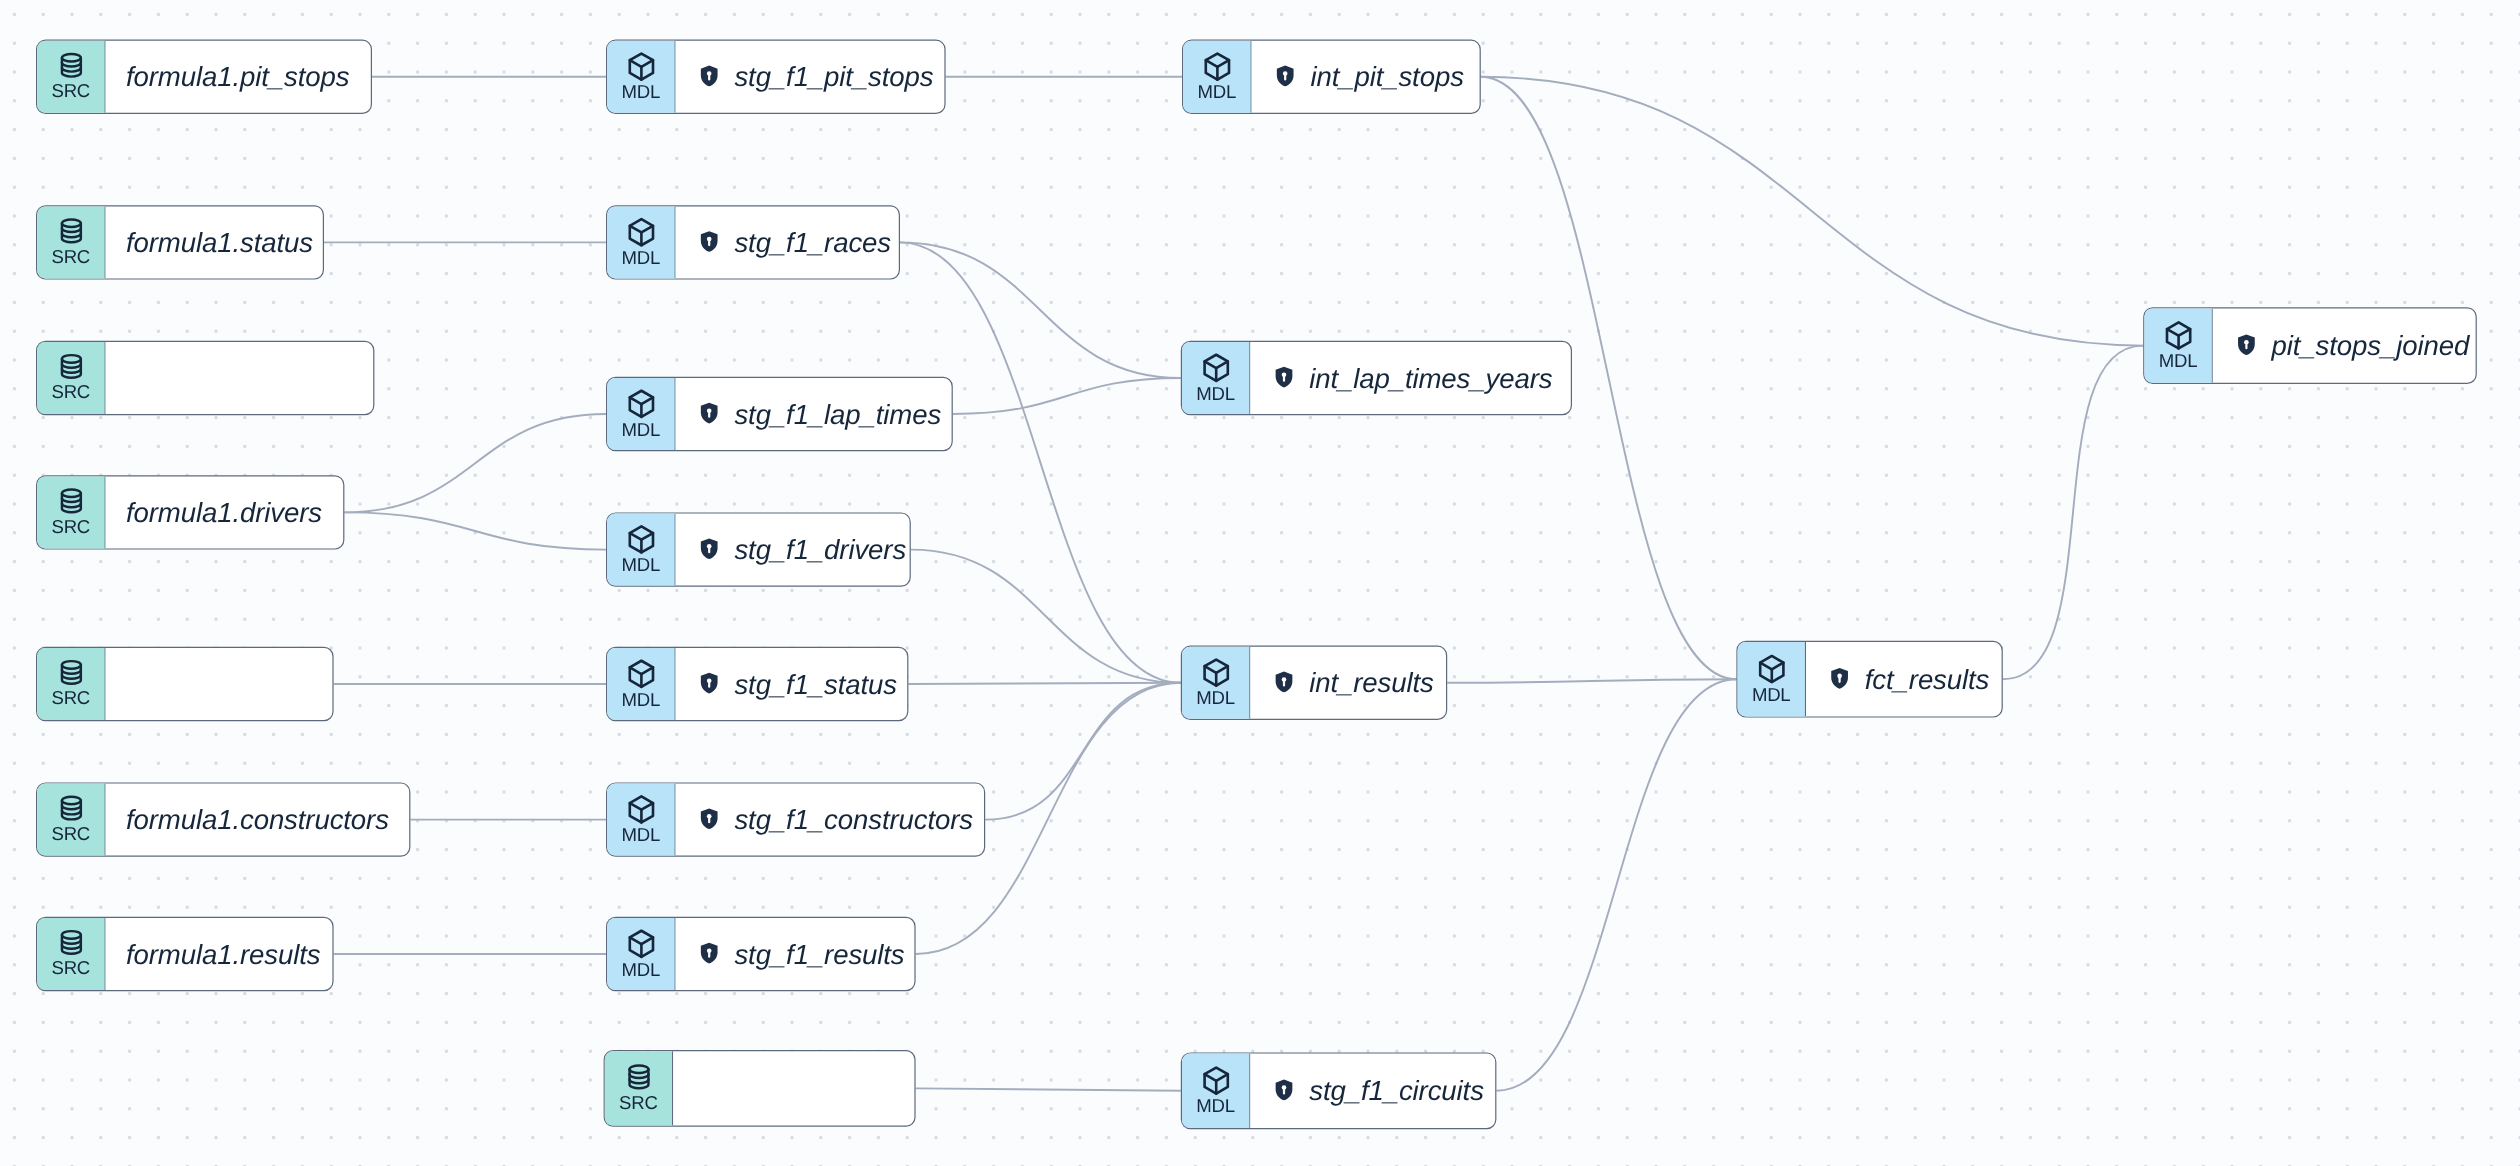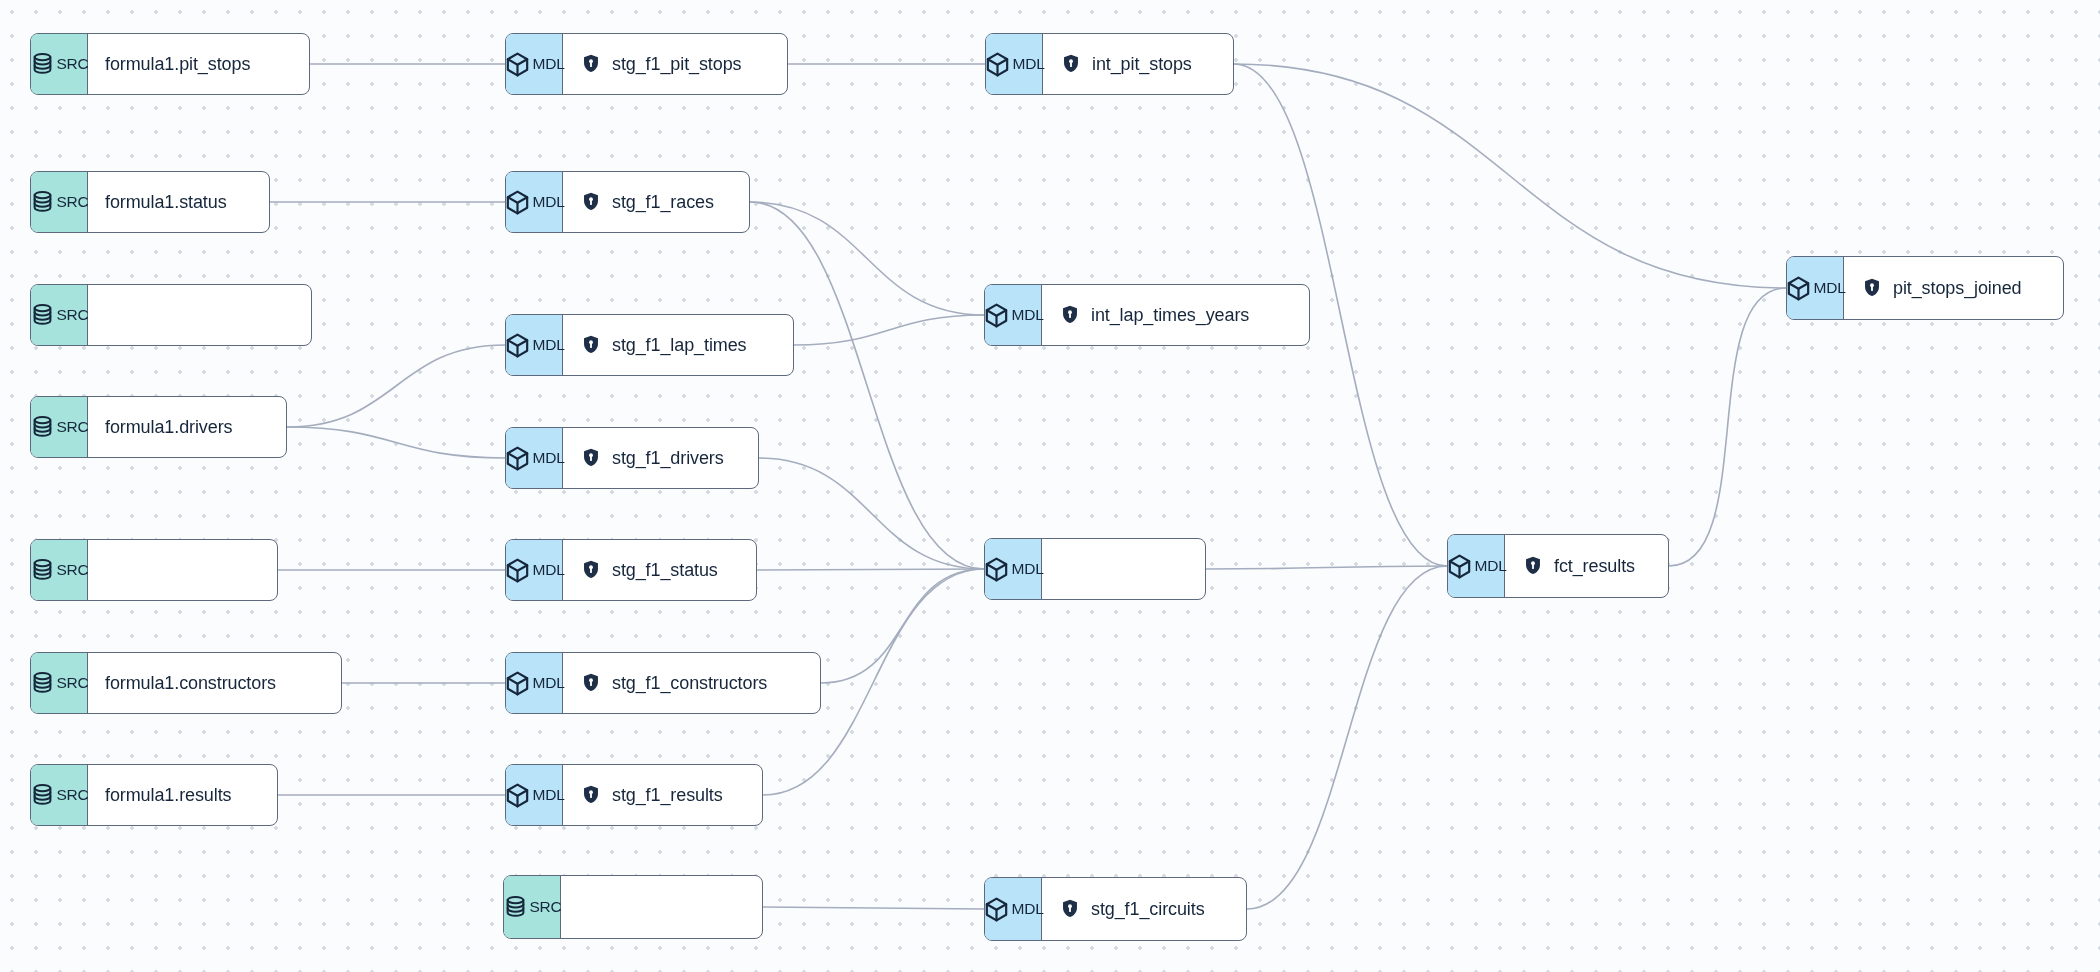--- a/index.html
+++ b/index.html
@@ -1,29 +1,29 @@
 <!DOCTYPE html>
 <html><head>
 <meta charset="utf-8">
 <style>
   html,body{margin:0;padding:0;width:2100px;height:972px;overflow:hidden;
     font-family:"Liberation Sans",sans-serif;}
   #canvas{position:relative;width:2100px;height:972px;}
   #edge-layer{position:absolute;left:0;top:0;pointer-events:none;}
   .node{position:absolute;display:flex;box-sizing:border-box;background:#ffffff;
     border:1.5px solid var(--border);border-radius:8px;cursor:pointer;}
-  .icon-box{width:56px;flex:0 0 56px;display:flex;flex-direction:row;align-items:center;
+  .icon-box{width:56px;flex:0 0 56px;display:flex;flex-direction:column;align-items:center;
     justify-content:center;gap:0px;border-right:1.5px solid var(--border);
     border-radius:6.5px 0 0 6.5px;}
   .type-icon{line-height:0;}
   .type-icon svg{stroke:var(--text);fill:none;stroke-width:1.8;stroke-linecap:round;stroke-linejoin:round;}
   .type-label{font-size:15.5px;font-weight:500;letter-spacing:-0.2px;color:var(--text);margin-top:-1px;}
   .node-body{flex:1;display:flex;align-items:center;padding:0 16px 0 17px;gap:10px;min-width:0;}
   .shield{line-height:0;flex:0 0 auto;}
-  .node-label{font-size:18px;color:var(--text);white-space:nowrap;letter-spacing:-0.1px;}
+  .node-label{font-size:23px;color:var(--text);white-space:nowrap;letter-spacing:-0.1px;font-style:italic;}
 </style>
 </head>
 <body>
 
 <div id="canvas" style="background-color: rgb(251, 252, 254); background-image: radial-gradient(rgb(214, 219, 227) 1.6px, transparent 1.6px); background-size: 24px 24px; --border: #5D6A7D; --text: #16263B;">
   <svg id="edge-layer" width="2100" height="972">
       <path d="M 310 64 L 505 64" fill="none" stroke="#A4ADBE" stroke-width="1.6"></path>
       <path d="M 788 64 L 985 64" fill="none" stroke="#A4ADBE" stroke-width="1.6"></path>
       <path d="M 1234 64 C 1510 64, 1510 288, 1786 288" fill="none" stroke="#A4ADBE" stroke-width="1.6"></path>
       <path d="M 1234 64 C 1340.5 64, 1340.5 566, 1447 566" fill="none" stroke="#A4ADBE" stroke-width="1.6"></path>
@@ -335,20 +335,28 @@
   </div>
     <div class="node" style="left: 984px; top: 538px; width: 222px; height: 62px;">
     <div class="icon-box" style="background: rgb(185, 227, 249);">
       <span class="type-icon"><svg width="29" height="29" viewBox="0 0 24 24">
             <path d="M12 3l8 4.6v8.8L12 21l-8-4.6V7.6L12 3z"></path>
             <path d="M4 7.6l8 4.6 8-4.6"></path>
             <path d="M12 12.2V21"></path>
           </svg></span>
       <span class="type-label">MDL</span>
     </div>
+    <div class="node-body">
+      <span class="shield"><svg width="22" height="22" viewBox="0 0 24 24">
+            <path fill="#1F2F47" stroke="none" d="M12 1.8l7.6 2.8v5.9c0 5-3.2 8.6-7.6 10.1C7.6 19.1 4.4 15.5 4.4 10.5V4.6L12 1.8z"></path>
+            <circle fill="#ffffff" stroke="none" cx="12" cy="9" r="2.1"></circle>
+            <rect fill="#ffffff" stroke="none" x="11" y="10.2" width="2" height="5.2" rx="1"></rect>
+          </svg></span>
+      <span class="node-label">int_results</span>
+    </div>
   </div>
     <div class="node" style="left: 1447px; top: 534px; width: 222px; height: 64px;">
     <div class="icon-box" style="background: rgb(185, 227, 249);">
       <span class="type-icon"><svg width="29" height="29" viewBox="0 0 24 24">
             <path d="M12 3l8 4.6v8.8L12 21l-8-4.6V7.6L12 3z"></path>
             <path d="M4 7.6l8 4.6 8-4.6"></path>
             <path d="M12 12.2V21"></path>
           </svg></span>
       <span class="type-label">MDL</span>
     </div>

